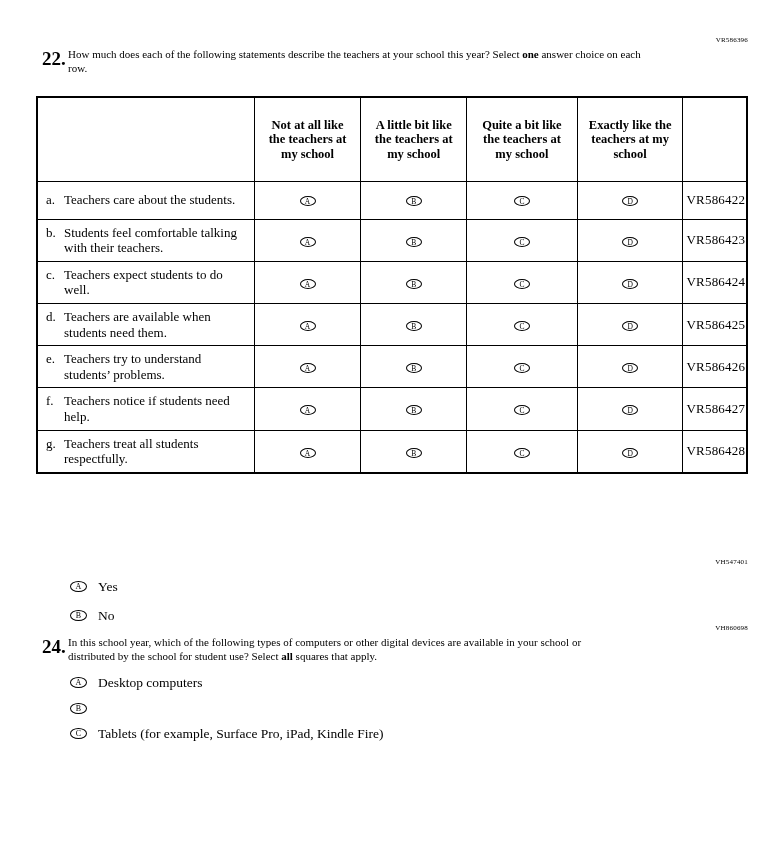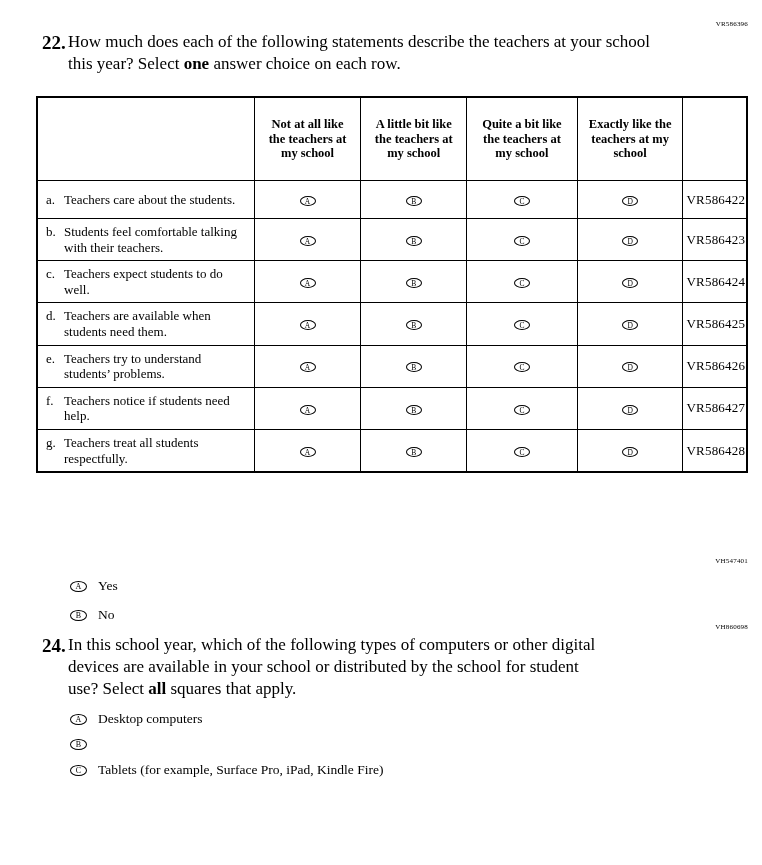--- a/index.html
+++ b/index.html
@@ -2,31 +2,31 @@
 <html><head>
 <meta charset="utf-8">
 <style>
   * { margin: 0; padding: 0; box-sizing: border-box; }
   html, body { background: #ffffff; }
   body {
     width: 762px; height: 865px;
     font-family: "Liberation Serif", "DejaVu Serif", serif;
     color: #000; overflow: hidden;
   }
-  .page { padding: 20px 14px 0 36px; }
+  .page { padding: 36px 14px 0 36px; }
 
   .vcode {
     text-align: right;
     font-size: 7px;
     letter-spacing: 0.2px;
   }
 
   .qhead { display: flex; margin-left: 6px; margin-top: 3px; }
   .qnum { flex: 0 0 26px; font-weight: bold; font-size: 19px; line-height: 1.28; }
-  .qtext { font-size: 17px; line-height: 1.28; }
+  .qtext { font-size: 11px; line-height: 1.28; }
   .q22 .qtext { max-width: 592px; }
   .q24 .qtext { max-width: 532px; }
   b.inline { font-weight: bold; }
 
   table.matrix {
     border-collapse: collapse;
     width: 712px;
     margin-top: 21px;
     border: 2px solid #000;
   }

